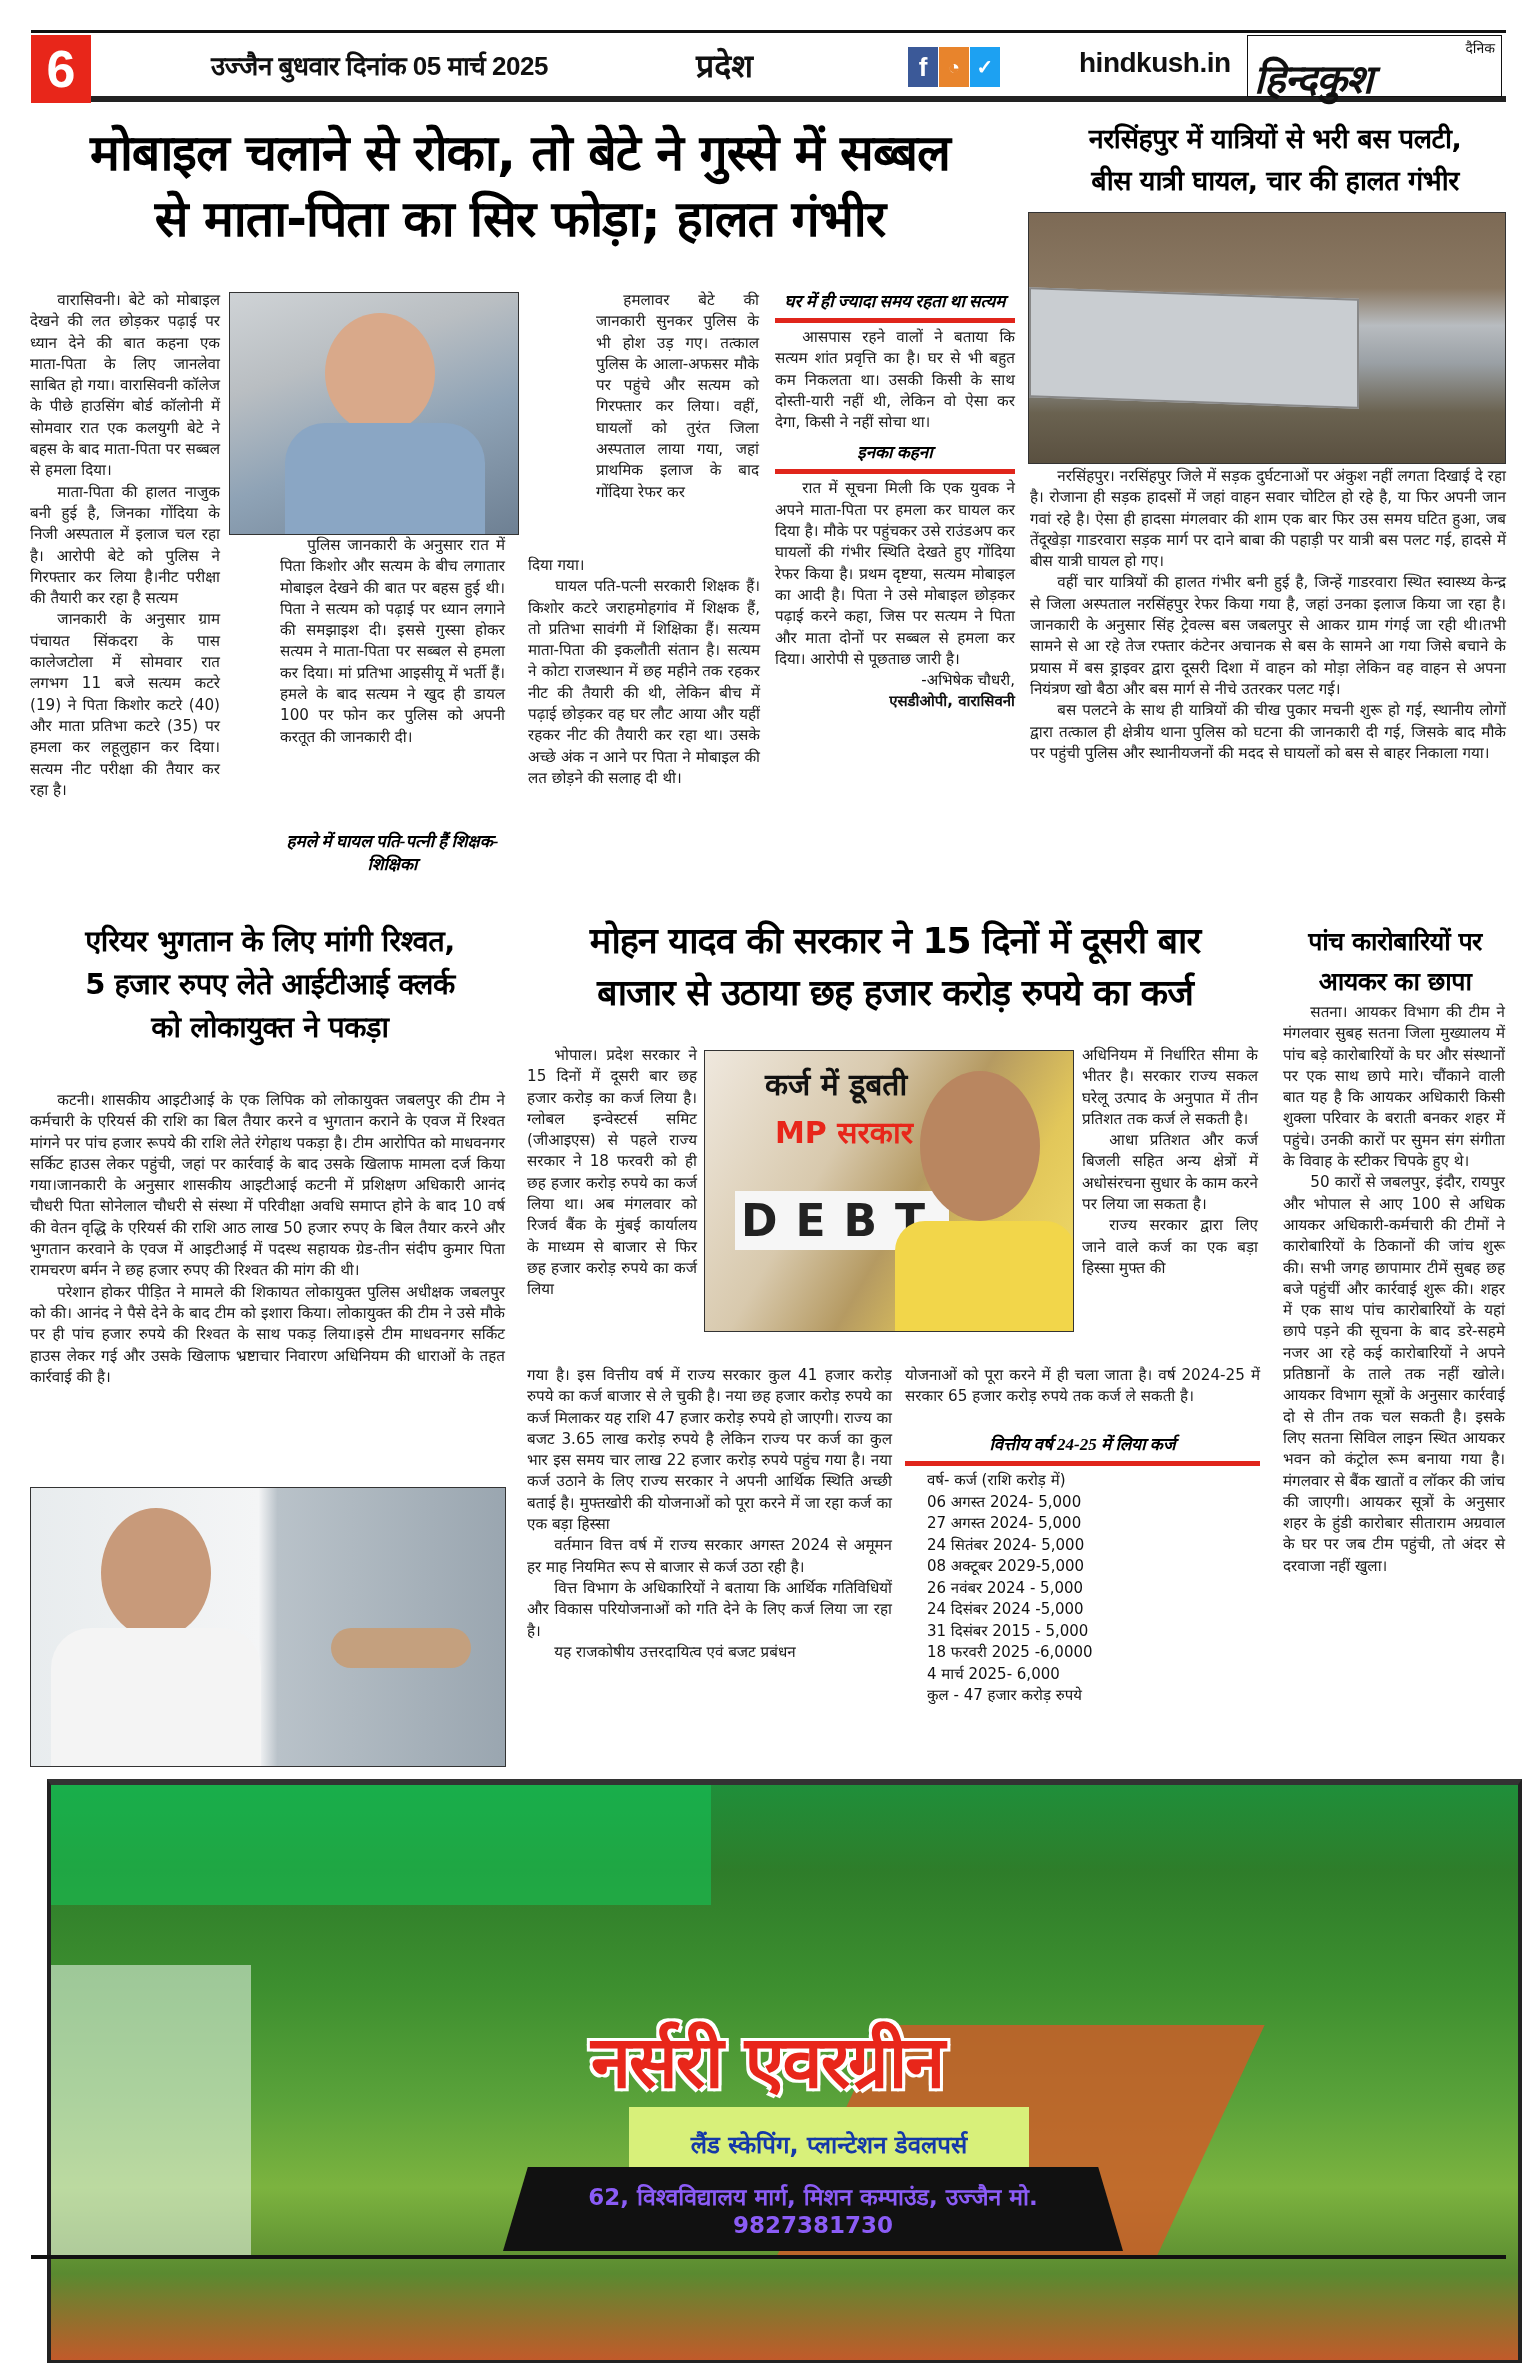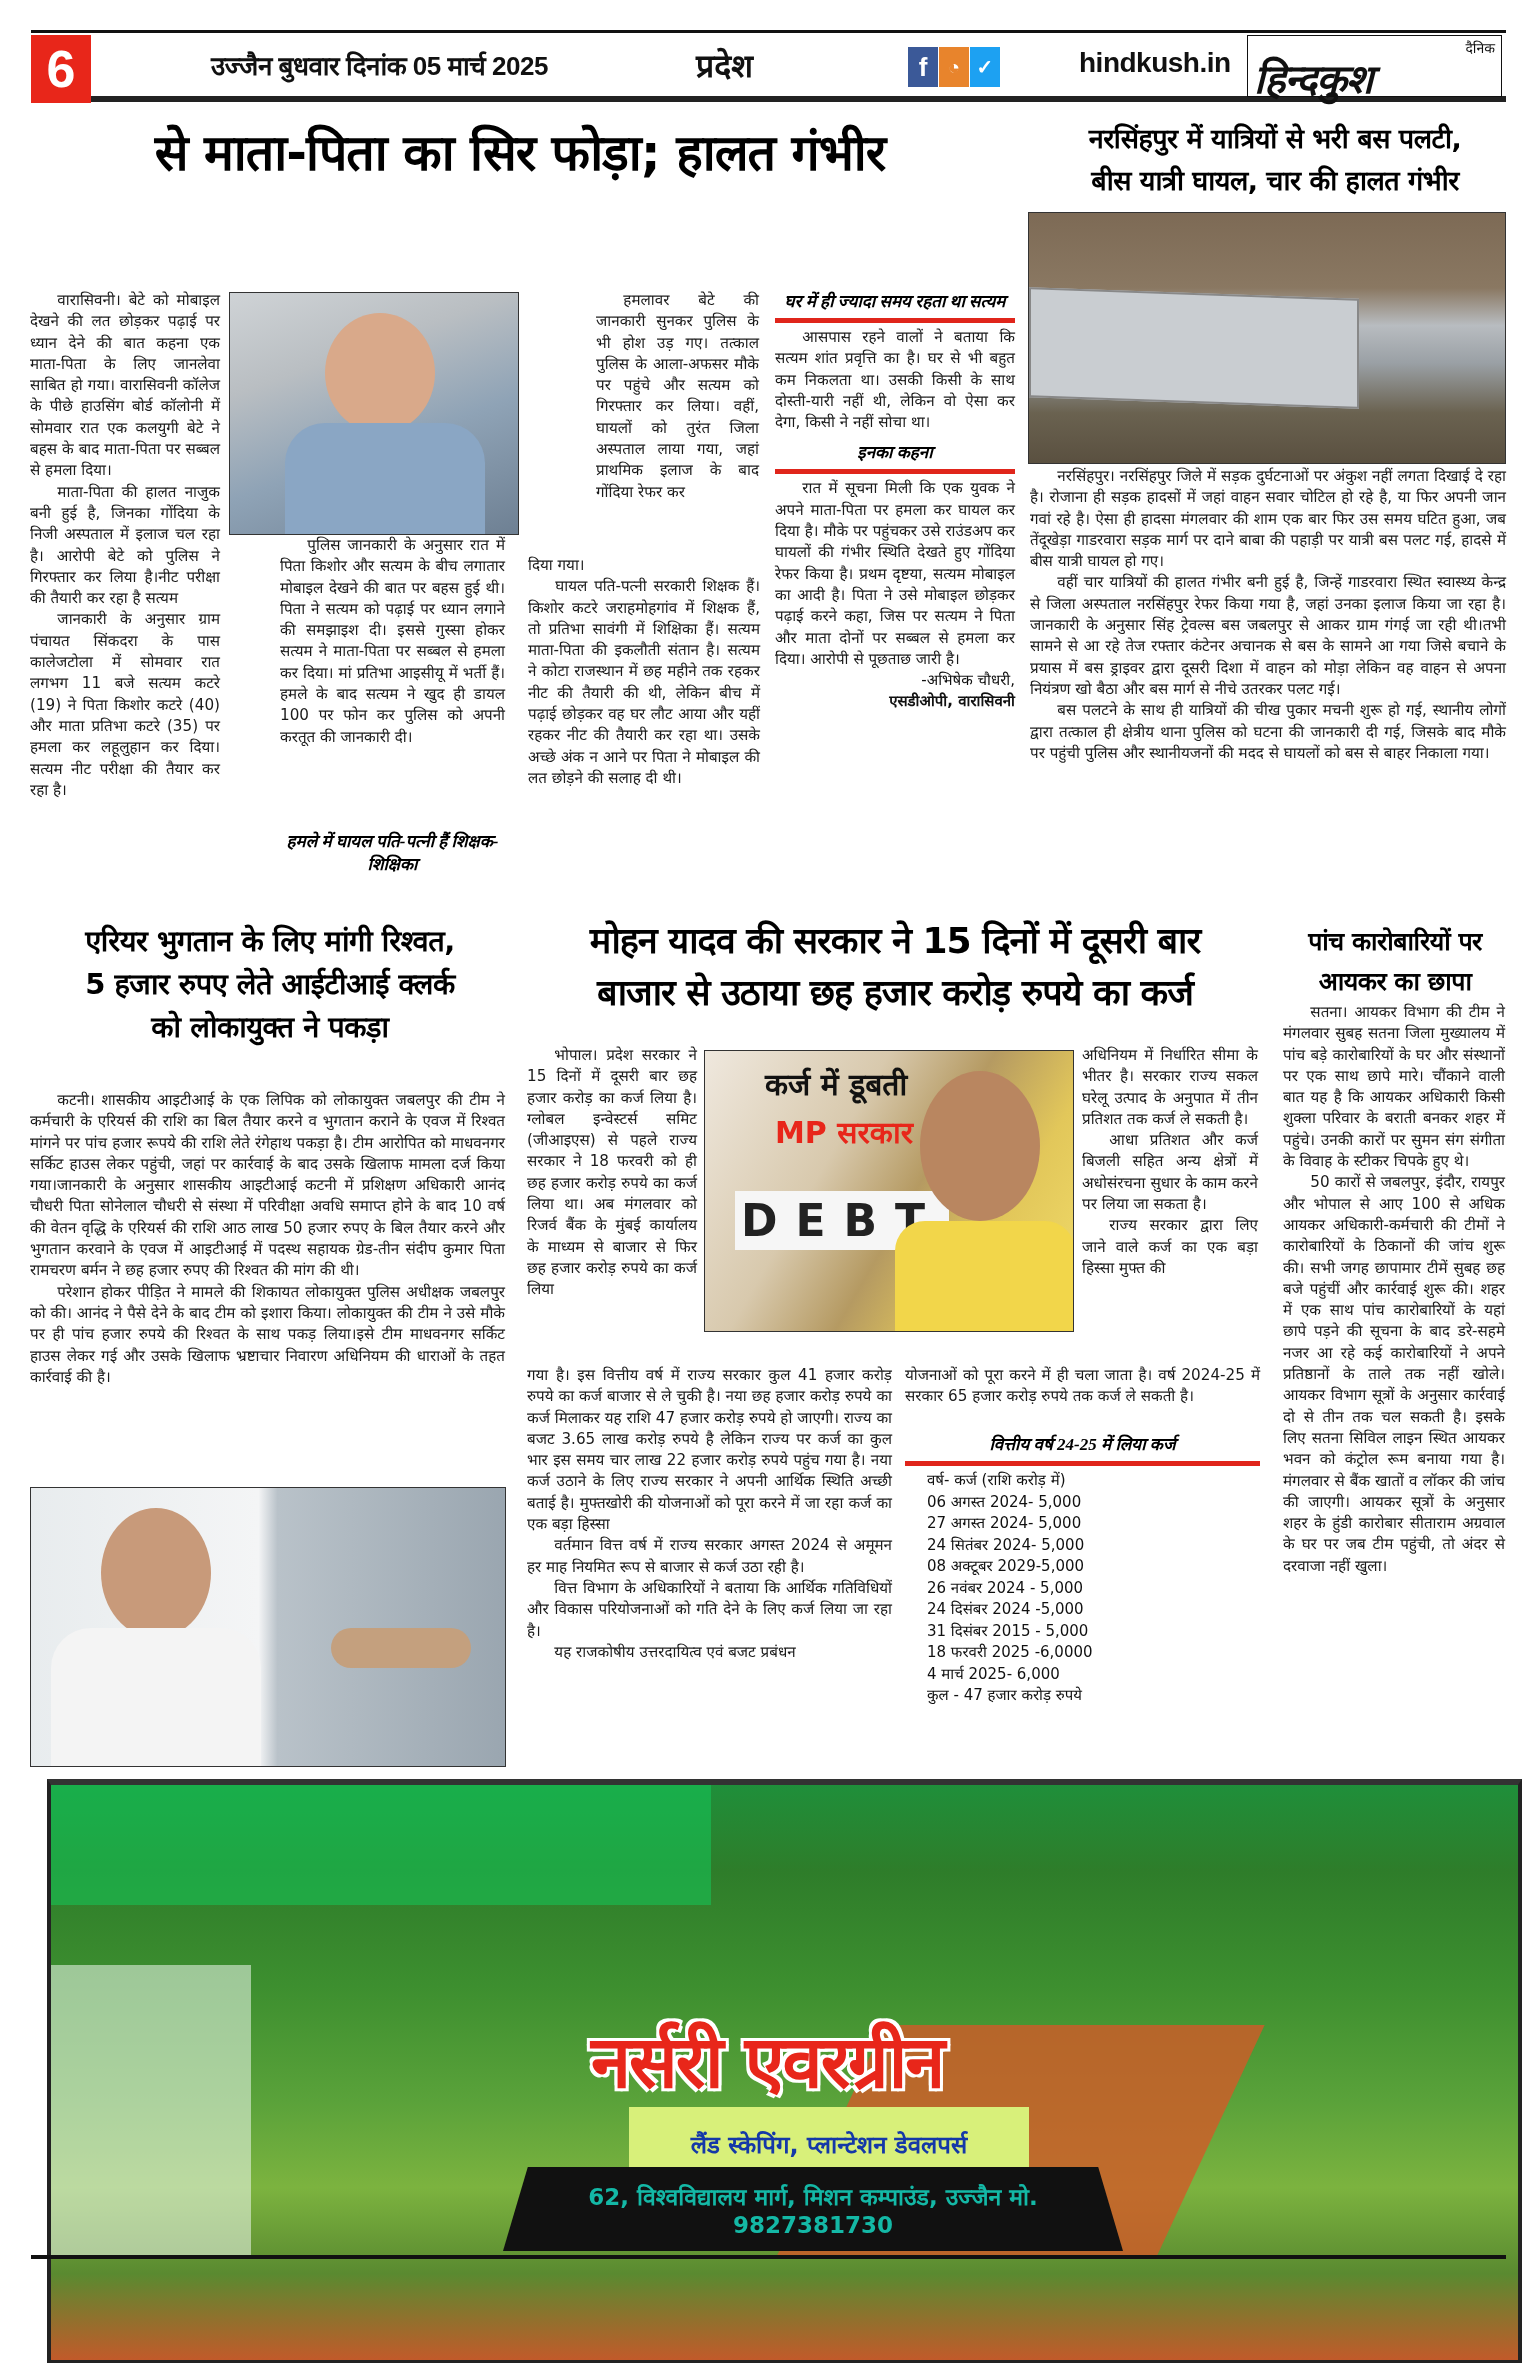--- a/index.html
+++ b/index.html
@@ -27,41 +27,42 @@
 
   
   .img-boy { background: linear-gradient(160deg, #cfd3d6 0%, #b9bec2 30%, #8fa3b6 60%, #6e8093 100%); }
   .img-bus { background: linear-gradient(180deg, #7d6a55 0%, #8a7862 30%, #b8bcc0 45%, #9aa0a5 60%, #6a6250 80%, #5a5040 100%); }
   .img-debt { background: linear-gradient(120deg, #efe8de 0%, #d8c9ad 35%, #b59a62 55%, #e2c75a 75%, #f2dd6a 100%); }
   .img-clerk { background: linear-gradient(90deg, #e8ecee 0%, #f4f5f6 48%, #b9c2c9 52%, #9aa6b0 100%); }
   .img-ad { background: linear-gradient(180deg, #1f8f3a 0%, #2e7d2a 15%, #3d8f2f 35%, #5aa23a 55%, #7cb33f 70%, #5a8a30 85%, #c25a2a 100%); }
 
   .ad-title { font-family: "DejaVu Sans", sans-serif; font-weight: 900; color: #e8261a; font-size: 72px; text-shadow: 3px 3px 0 #fff, -3px -3px 0 #fff, 3px -3px 0 #fff, -3px 3px 0 #fff; letter-spacing: -2px; }
   .ad-sub { background: #d8f07a; color: #1438a8; font-weight: bold; font-size: 24px; padding: 20px 14px; }
-  .ad-addr { background: #111; color: #14b8a6; font-weight: bold; font-size: 23px; padding: 8px 18px; }
+  .ad-addr { background: #111; color: #8b5cf6; font-weight: bold; font-size: 23px; padding: 8px 18px; }
   .img-caption { position: absolute; font-weight: 900; }
 </style>
 </head>
 <body>
 
 <div id="masthead" class="abs">
   <div id="page-num" class="abs">6</div>
   <div id="dateline" class="abs">उज्जैन  बुधवार दिनांक 05 मार्च 2025</div>
   <div id="section" class="abs">प्रदेश</div>
   <a class="abs social" style="left:877px;background:#3b5998;">f</a>
   <a class="abs social" style="left:908px;background:#e8842c;font-size:20px;">◔</a>
   <a class="abs social" style="left:939px;background:#1da1f2;font-size:20px;">✓</a>
   <a id="website" class="abs">hindkush.in</a>
   <div id="logo-box" class="abs">
     <span id="logo-small">दैनिक</span>
     <span id="logo-main">हिन्दकुश</span>
   </div>
 </div>
 
 <div class="abs headline" style="left:20px;top:120px;width:1000px;font-size:50px;line-height:66px;">
+  <div>मोबाइल चलाने से रोका, तो बेटे ने गुस्से में सब्बल</div>
   <div>से माता-पिता का सिर फोड़ा; हालत गंभीर</div>
 </div>
 
 <div class="abs body-text" style="left:30px;top:290px;width:190px;">
   <p>वारासिवनी। बेटे को मोबाइल देखने की लत छोड़कर पढ़ाई पर ध्यान देने की बात कहना एक माता-पिता के लिए जानलेवा साबित हो गया। वारासिवनी कॉलेज के पीछे हाउसिंग बोर्ड कॉलोनी में सोमवार रात एक कलयुगी बेटे ने बहस के बाद माता-पिता पर सब्बल से हमला दिया।</p>
   <p>माता-पिता की हालत नाजुक बनी हुई है, जिनका गोंदिया के निजी अस्पताल में इलाज चल रहा है। आरोपी बेटे को पुलिस ने गिरफ्तार कर लिया है।नीट परीक्षा की तैयारी कर रहा है सत्यम</p>
   <p>जानकारी के अनुसार ग्राम पंचायत सिंकदरा के पास कालेजटोला में सोमवार रात लगभग 11 बजे सत्यम कटरे (19) ने पिता किशोर कटरे (40) और माता प्रतिभा कटरे (35) पर हमला कर लहूलुहान कर दिया। सत्यम नीट परीक्षा की तैयार कर रहा है।</p>
 </div>
 
 <div class="abs photo img-boy" style="left:229px;top:292px;width:290px;height:243px;">

